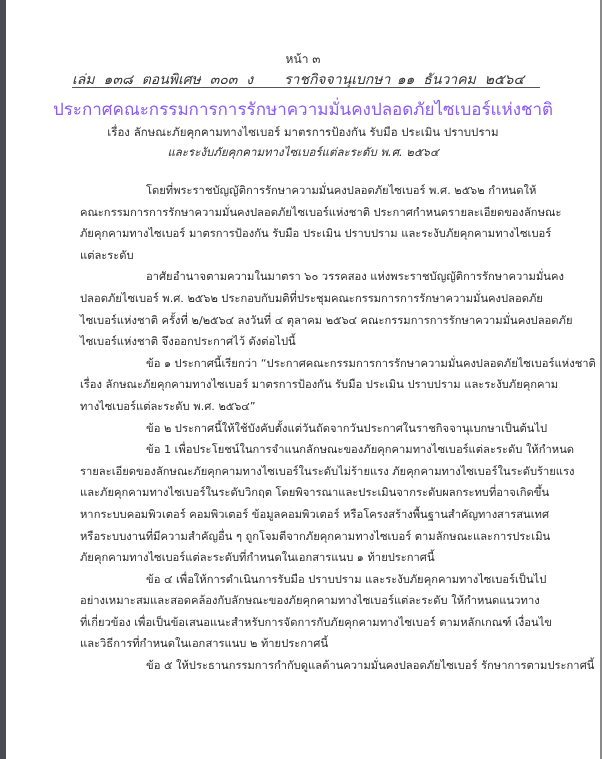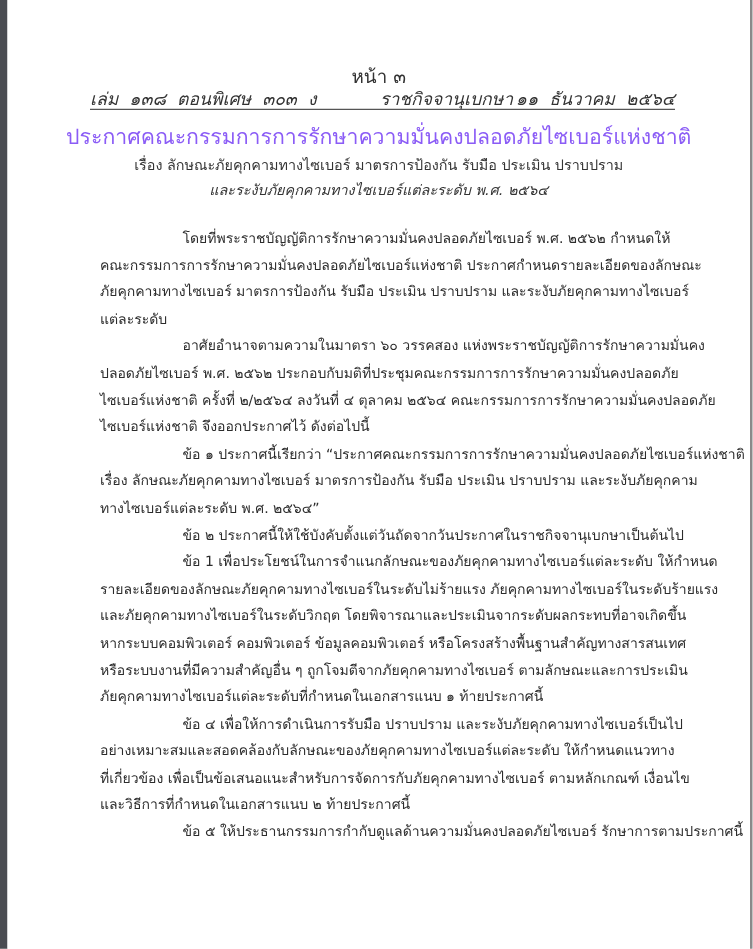--- a/index.html
+++ b/index.html
@@ -17,29 +17,29 @@
     .right-strip {
       position: absolute; right: 0; top: 0; bottom: 0; width: 2px;
       background: #8a8a8a;
     }
     .page {
       position: absolute; left: 6px; top: 0; right: 2px; bottom: 0;
       background: #ffffff;
     }
     .header-page {
       position: absolute; left: 0; right: 0; top: 49px;
-      text-align: center; font-size: 15px; color: #333;
+      text-align: center; font-size: 12px; color: #333;
     }
     .header-row {
       position: absolute; left: 66px; width: 468px; top: 68px;
       font-size: 14px; color: #333; height: 16px; font-style: italic;
     }
     .header-row .left { position: absolute; left: 0; top: 0; white-space: pre; }
-    .header-row .center { position: absolute; left: 232px; top: 0; }
-    .header-row .right { position: absolute; right: 0; top: 0; white-space: pre; margin-left: 12px; }
+    .header-row .center { position: absolute; left: 212px; top: 0; }
+    .header-row .right { position: absolute; right: 16px; top: 0; white-space: pre; margin-left: 12px; }
     .header-rule {
       position: absolute; left: 66px; width: 468px; top: 87px;
       border-top: 1.5px solid #555;
     }
     .title {
       position: absolute; left: 0; right: 0; top: 95px;
       text-align: center; font-size: 17px; color: #8b5cf6;
     }
     .subtitle {
       position: absolute; left: 0; right: 0;

